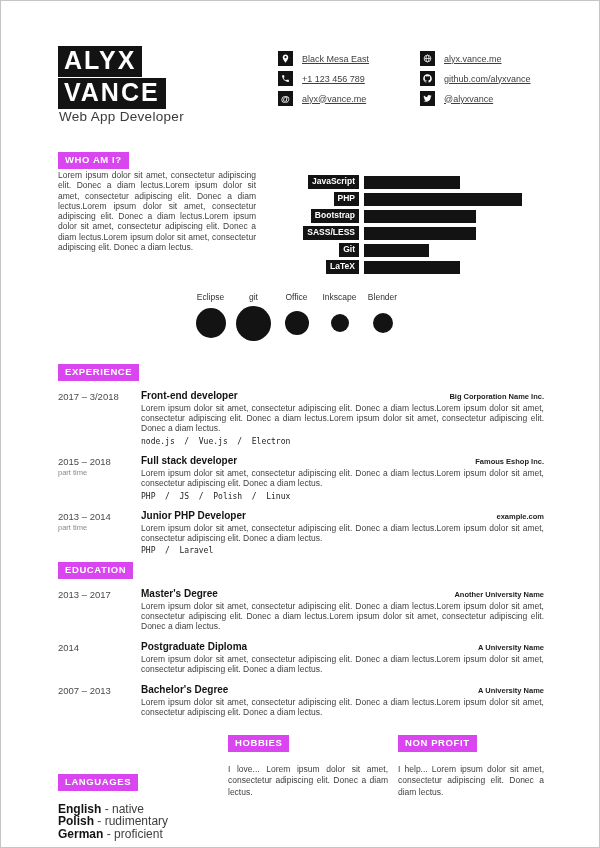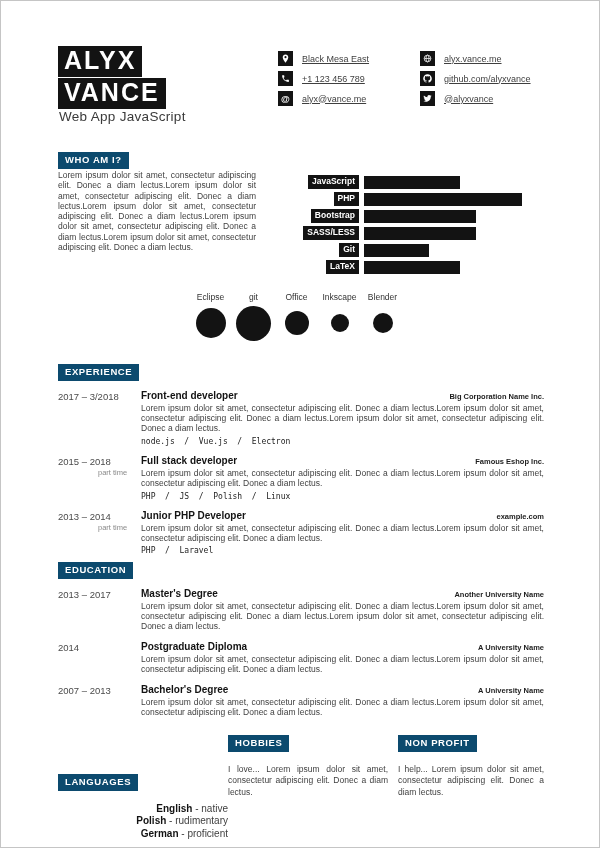--- a/index.html
+++ b/index.html
@@ -15,21 +15,21 @@
   .name-line2{margin-top:1px;}
   .role{position:absolute;left:58px;top:108px;font-size:13.5px;color:#3a3a3a;letter-spacing:.3px;}
   .contacts{position:absolute;top:50px;}
   .contacts.c1{left:277px;} .contacts.c2{left:419px;}
   .contact-row{display:flex;align-items:center;height:15px;margin-bottom:5px;}
   .contact-icon{width:15px;height:15px;background:#131313;color:#fff;flex:none;
     display:flex;align-items:center;justify-content:center;font-size:9px;font-weight:bold;}
   .contact-icon svg{width:9px;height:9px;display:block;}
   .contact-text{margin-left:9px;font-size:9px;color:#3f3f3f;white-space:nowrap;text-decoration:underline;}
   
-  .section-title{display:inline-block;background:#0c4a6e;color:#fff;font-size:9.5px;
+  .section-title{display:inline-block;background:#d946ef;color:#fff;font-size:9.5px;
     font-weight:bold;letter-spacing:.6px;padding:3px 7px 4px;line-height:1;}
   
   .who-title{position:absolute;left:57px;top:148px;}
   .who-text{position:absolute;left:57px;top:169px;width:198px;font-size:8.5px;
     line-height:10.3px;text-align:justify;color:#3f3f3f;}
   
   .skills{position:absolute;left:280px;top:174px;}
   .skill-row{display:flex;align-items:center;height:14px;margin-bottom:3px;}
   .skill-label-cell{width:78px;display:flex;justify-content:flex-end;}
   .skill-label{background:#131313;color:#fff;font-size:8.5px;font-weight:bold;
@@ -42,51 +42,51 @@
   .tool-label{font-size:8.5px;color:#333;height:12px;line-height:12px;}
   .tool-circle-area{height:40px;display:flex;align-items:center;justify-content:center;}
   .tool-circle{background:#131313;border-radius:50%;}
   
   .block{position:absolute;left:57px;width:486px;}
   .block.experience{top:360px;} .block.education{top:558px;}
   .section-head{margin-bottom:9px;}
   .entry{display:flex;margin-bottom:9px;}
   .entry-left{width:83px;flex:none;padding-top:1px;}
   .entry-date{font-size:9.5px;color:#4a4a4a;}
-  .entry-note{font-size:7.5px;color:#8a8a8a;margin-top:1px;margin-left:40px;}
+  .entry-note{font-size:7.5px;color:#8a8a8a;margin-top:1px;}
   .entry-right{flex:1;min-width:0;}
   .entry-head{display:flex;justify-content:space-between;align-items:baseline;}
   .entry-title{font-size:10px;font-weight:bold;color:#131313;}
   .entry-org{font-size:7.5px;font-weight:bold;color:#1d1d1d;white-space:nowrap;}
   .entry-desc{font-size:8.5px;line-height:10.4px;text-align:justify;color:#3f3f3f;margin-top:2px;}
   .entry-tags{font-family:"DejaVu Sans Mono",monospace;font-size:8px;color:#222;
     margin-top:3px;white-space:pre;}
   
   .footer{position:absolute;left:57px;top:731px;display:flex;width:500px;}
   .fcol{box-sizing:border-box;}
   .fcol.languages{width:170px;margin-top:39px;}
   .fcol.hobbies{width:170px;}
   .fcol.nonprofit{width:146px;}
   .fcol .section-title{margin-bottom:0;}
   .fcol-body{margin-top:12px;}
-  .flang-line{font-size:10px;line-height:12.5px;color:#3f3f3f;text-align:right;}
+  .flang-line{font-size:12px;line-height:12.5px;color:#3f3f3f;}
   .flang-name{font-weight:bold;color:#131313;}
   .ftext{font-size:8.5px;line-height:11.5px;text-align:justify;color:#3f3f3f;width:160px;}
   .fcol.nonprofit .ftext{width:146px;}
 </style>
 </head>
 <body>
 
 <div class="page">
 
   <div class="name-block">
     <div><span class="name-box">ALYX</span></div>
     <div class="name-line2"><span class="name-box">VANCE</span></div>
   </div>
-  <div class="role">Web App JavaScript</div>
+  <div class="role">Web App Developer</div>
 
   <div class="contacts c1">
     <div class="contact-row">
       <span class="contact-icon">
         <svg viewBox="0 0 24 24">
             <path fill="#fff" d="M12 1C7.9 1 4.6 4.3 4.6 8.4 4.6 13.9 12 23 12 23s7.4-9.1 7.4-14.6C19.4 4.3 16.1 1 12 1zm0 10.2a2.8 2.8 0 1 1 0-5.6 2.8 2.8 0 0 1 0 5.6z"></path>
           </svg>
       </span>
       <span class="contact-text">Black Mesa East</span>
     </div>

